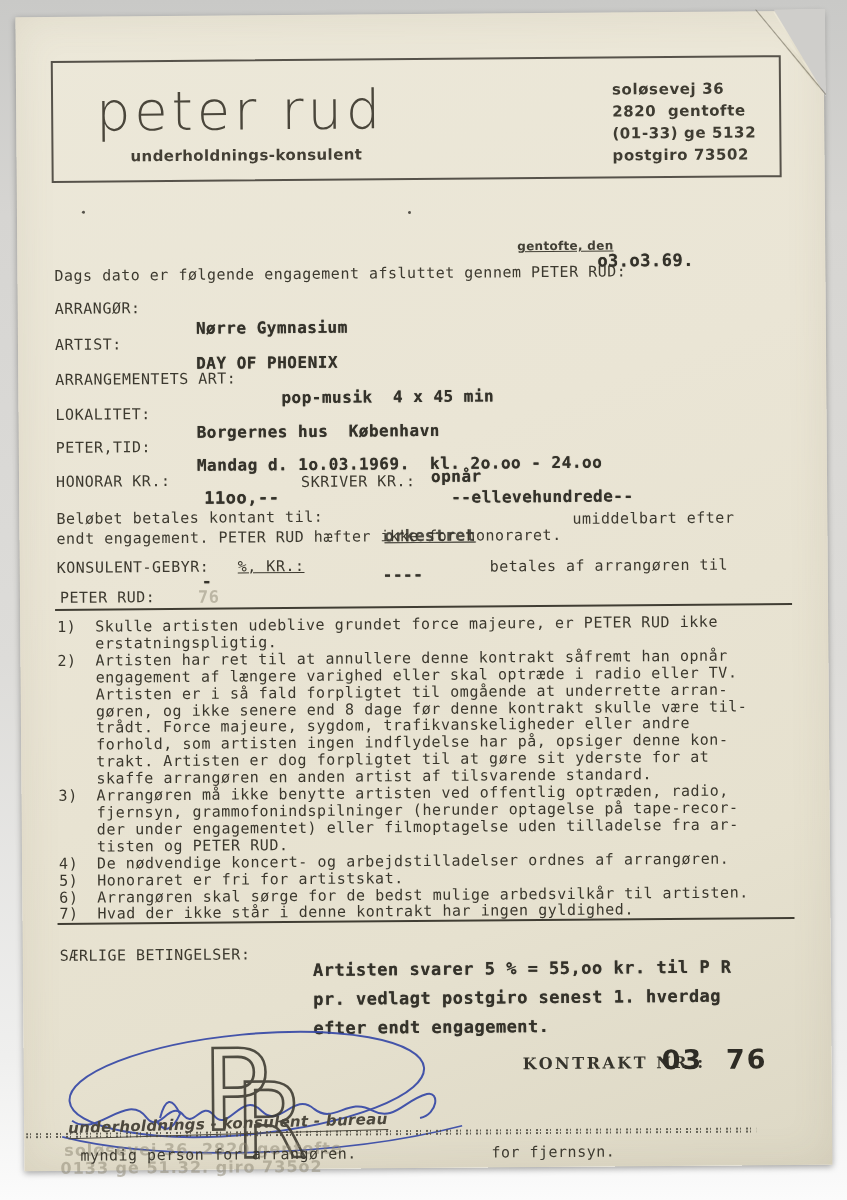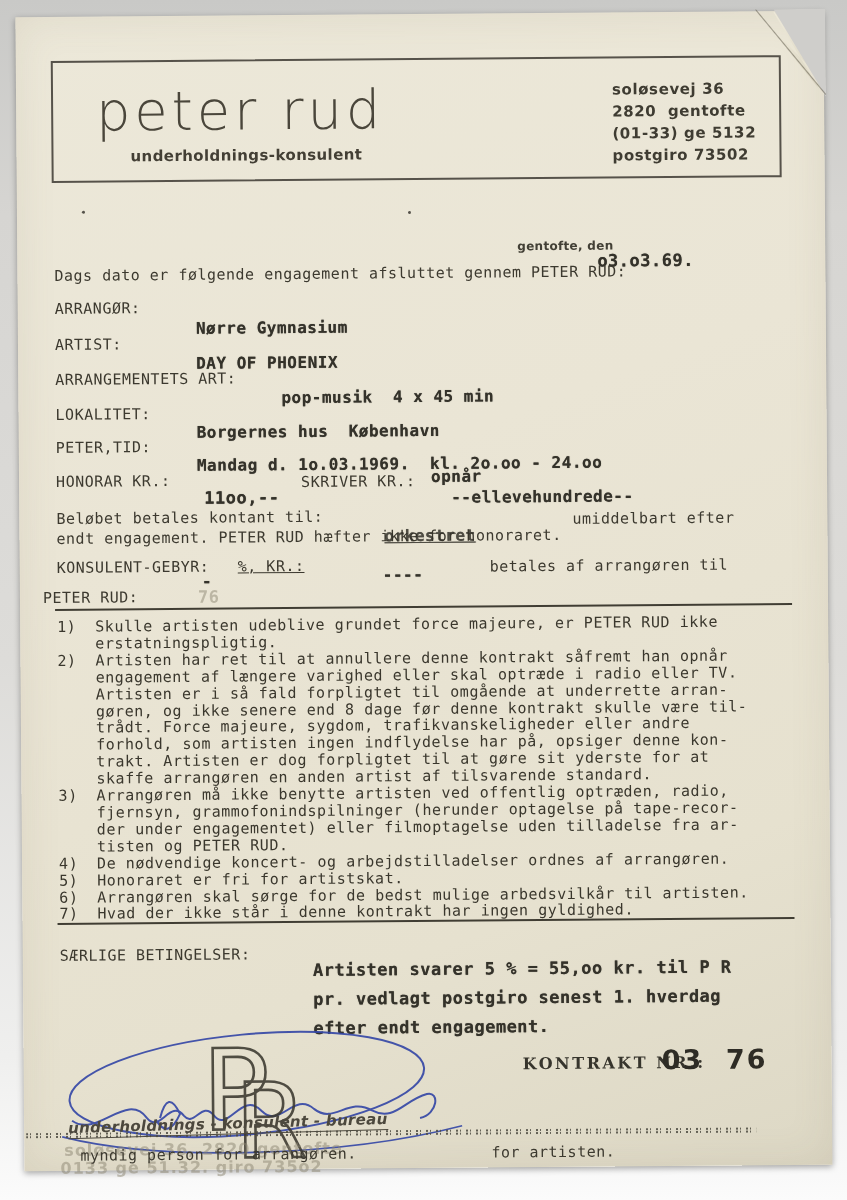--- a/index.html
+++ b/index.html
@@ -74,21 +74,21 @@
   <div class="logo">peter rud</div>
   <div class="logo-sub">underholdnings-konsulent</div>
   <div class="addr">soløsevej 36
 2820  gentofte
 (01-33) ge 5132
 postgiro 73502</div>
 
   <div class="speck" style="left:85px;top:208px;"></div>
   <div class="speck" style="left:411px;top:211px;"></div>
 
-  <div class="t print-sm" style="left:520px;top:240px;">gentofte, den</div>
+  <div class="t print-sm" style="left:520px;top:240px;text-decoration:underline;">gentofte, den</div>
   <div class="t typed typed-lg" style="left:600px;top:252px;">o3.o3.69.</div>
   <div class="t lbl" style="left:57px;top:264px;">Dags dato er følgende engagement afsluttet gennem PETER RUD:</div>
 
   <div class="t lbl" style="left:57px;top:297px;">ARRANGØR:</div>
   <div class="t typed" style="left:198px;top:317px;">Nørre Gymnasium</div>
 
   <div class="t lbl" style="left:57px;top:333px;">ARTIST:</div>
   <div class="t typed" style="left:198px;top:352px;">DAY OF PHOENIX</div>
 
   <div class="t lbl" style="left:57px;top:368px;">ARRANGEMENTETS ART:</div>
@@ -110,21 +110,21 @@
   <div class="t lbl" style="left:573px;top:511px;">umiddelbart efter</div>
   <div class="t lbl" style="left:57px;top:527px;">endt engagement. PETER RUD hæfter ikke for honoraret.</div>
   <div class="t typed" style="left:385px;top:526px;opacity:.85;text-decoration:underline;">orkestret</div>
 
   <div class="t lbl" style="left:57px;top:556px;">KONSULENT-GEBYR:</div>
   <div class="t typed typed-lg faint" style="left:198px;top:553px;">76</div>
   <div class="t typed" style="left:202px;top:570px;">-</div>
   <div class="t lbl" style="left:238px;top:556px;text-decoration:underline;">%, KR.:</div>
   <div class="t typed" style="left:383px;top:565px;">----</div>
   <div class="t lbl" style="left:490px;top:558px;">betales af arrangøren til</div>
-  <div class="t lbl" style="left:43px;top:586px;text-align:center;">PETER RUD:</div>
+  <div class="t lbl" style="left:60px;top:586px;text-align:center;">PETER RUD:</div>
 
   <div class="rule" style="top:606px;"></div>
 
   <div class="terms">
       <div class="term-row">
         <div class="term-num">1)</div>
         <div class="term-text">Skulle artisten udeblive grundet force majeure, er PETER RUD ikke
 erstatningspligtig.</div>
       </div>
       <div class="term-row">
@@ -187,14 +187,14 @@
   </svg>
 
   <div class="stamp-line">underholdnings - konsulent - bureau</div>
 
   <div class="dotline"></div>
 
   <div class="t stamp-faint" style="left:60px;top:1138px;">soløsevej 36, 2820 gentofte</div>
   <div class="t stamp-faint" style="left:56px;top:1156px;">0133 ge 51.32. giro 735o2</div>
 
   <div class="t lbl" style="left:76px;top:1144px;">myndig person for arrangøren.</div>
-  <div class="t lbl" style="left:487px;top:1144px;">for artisten.</div>
+  <div class="t lbl" style="left:487px;top:1144px;">for fjernsyn.</div>
 </div>
 
 </body></html>

